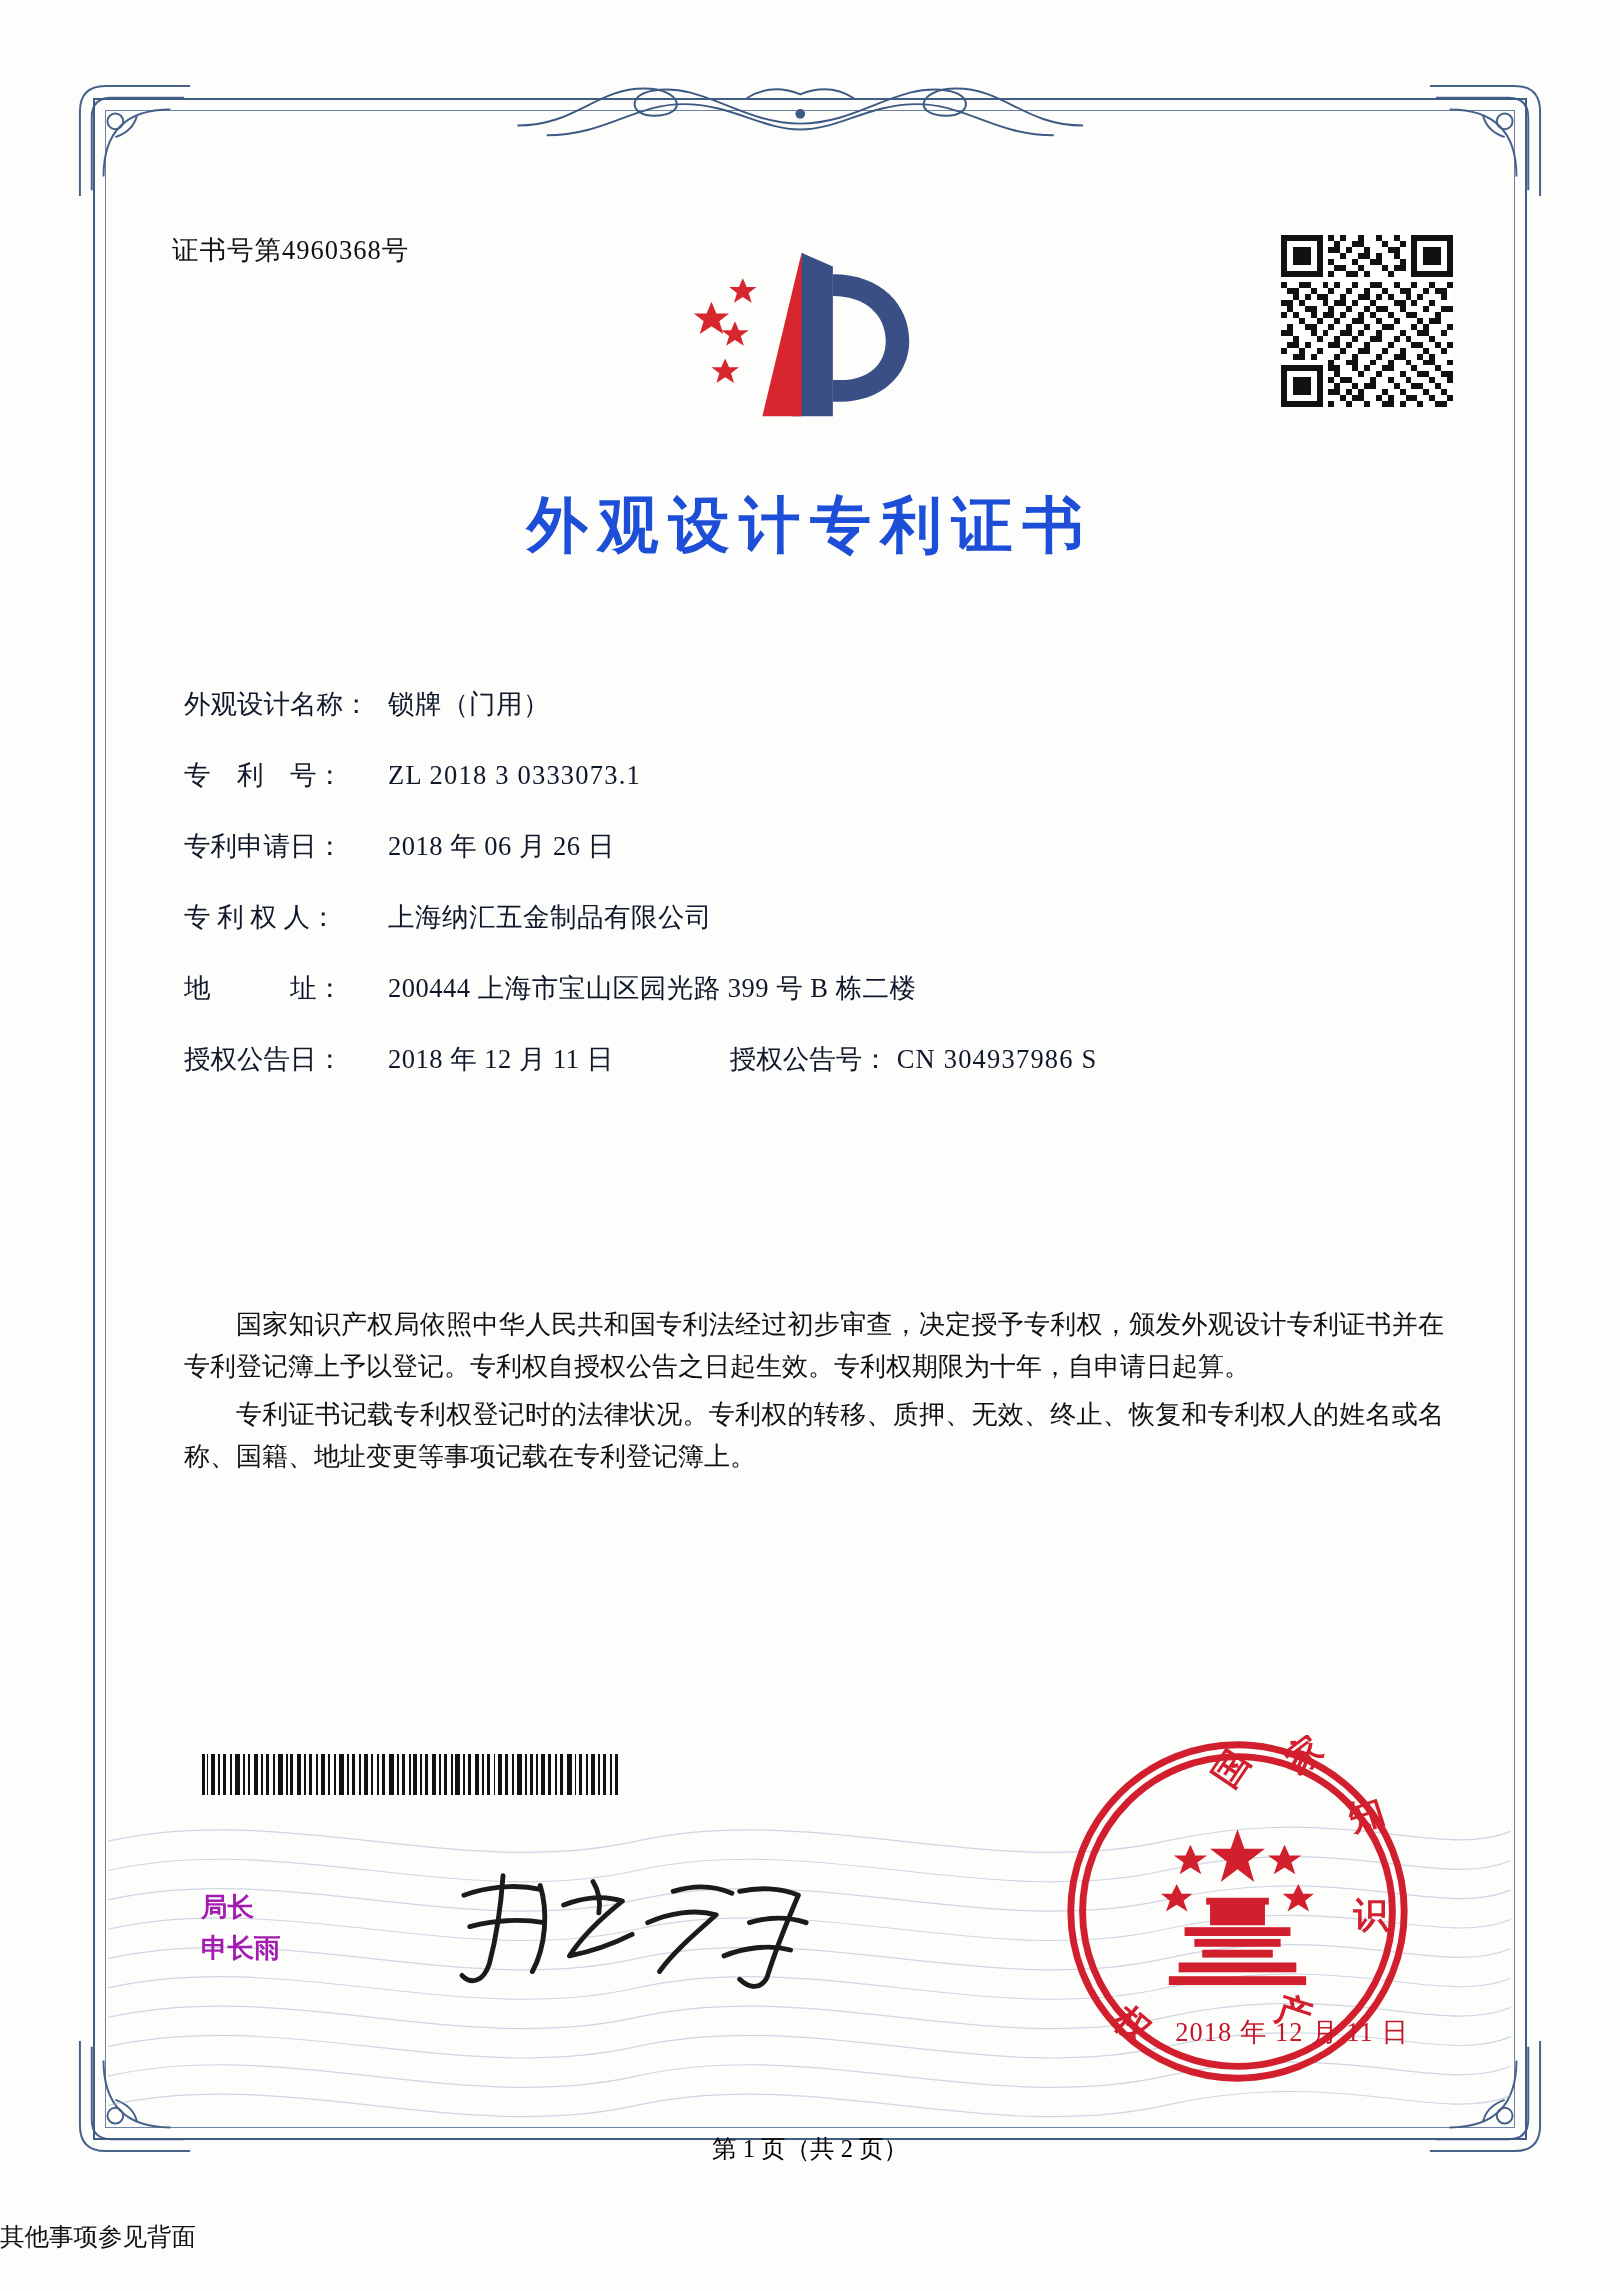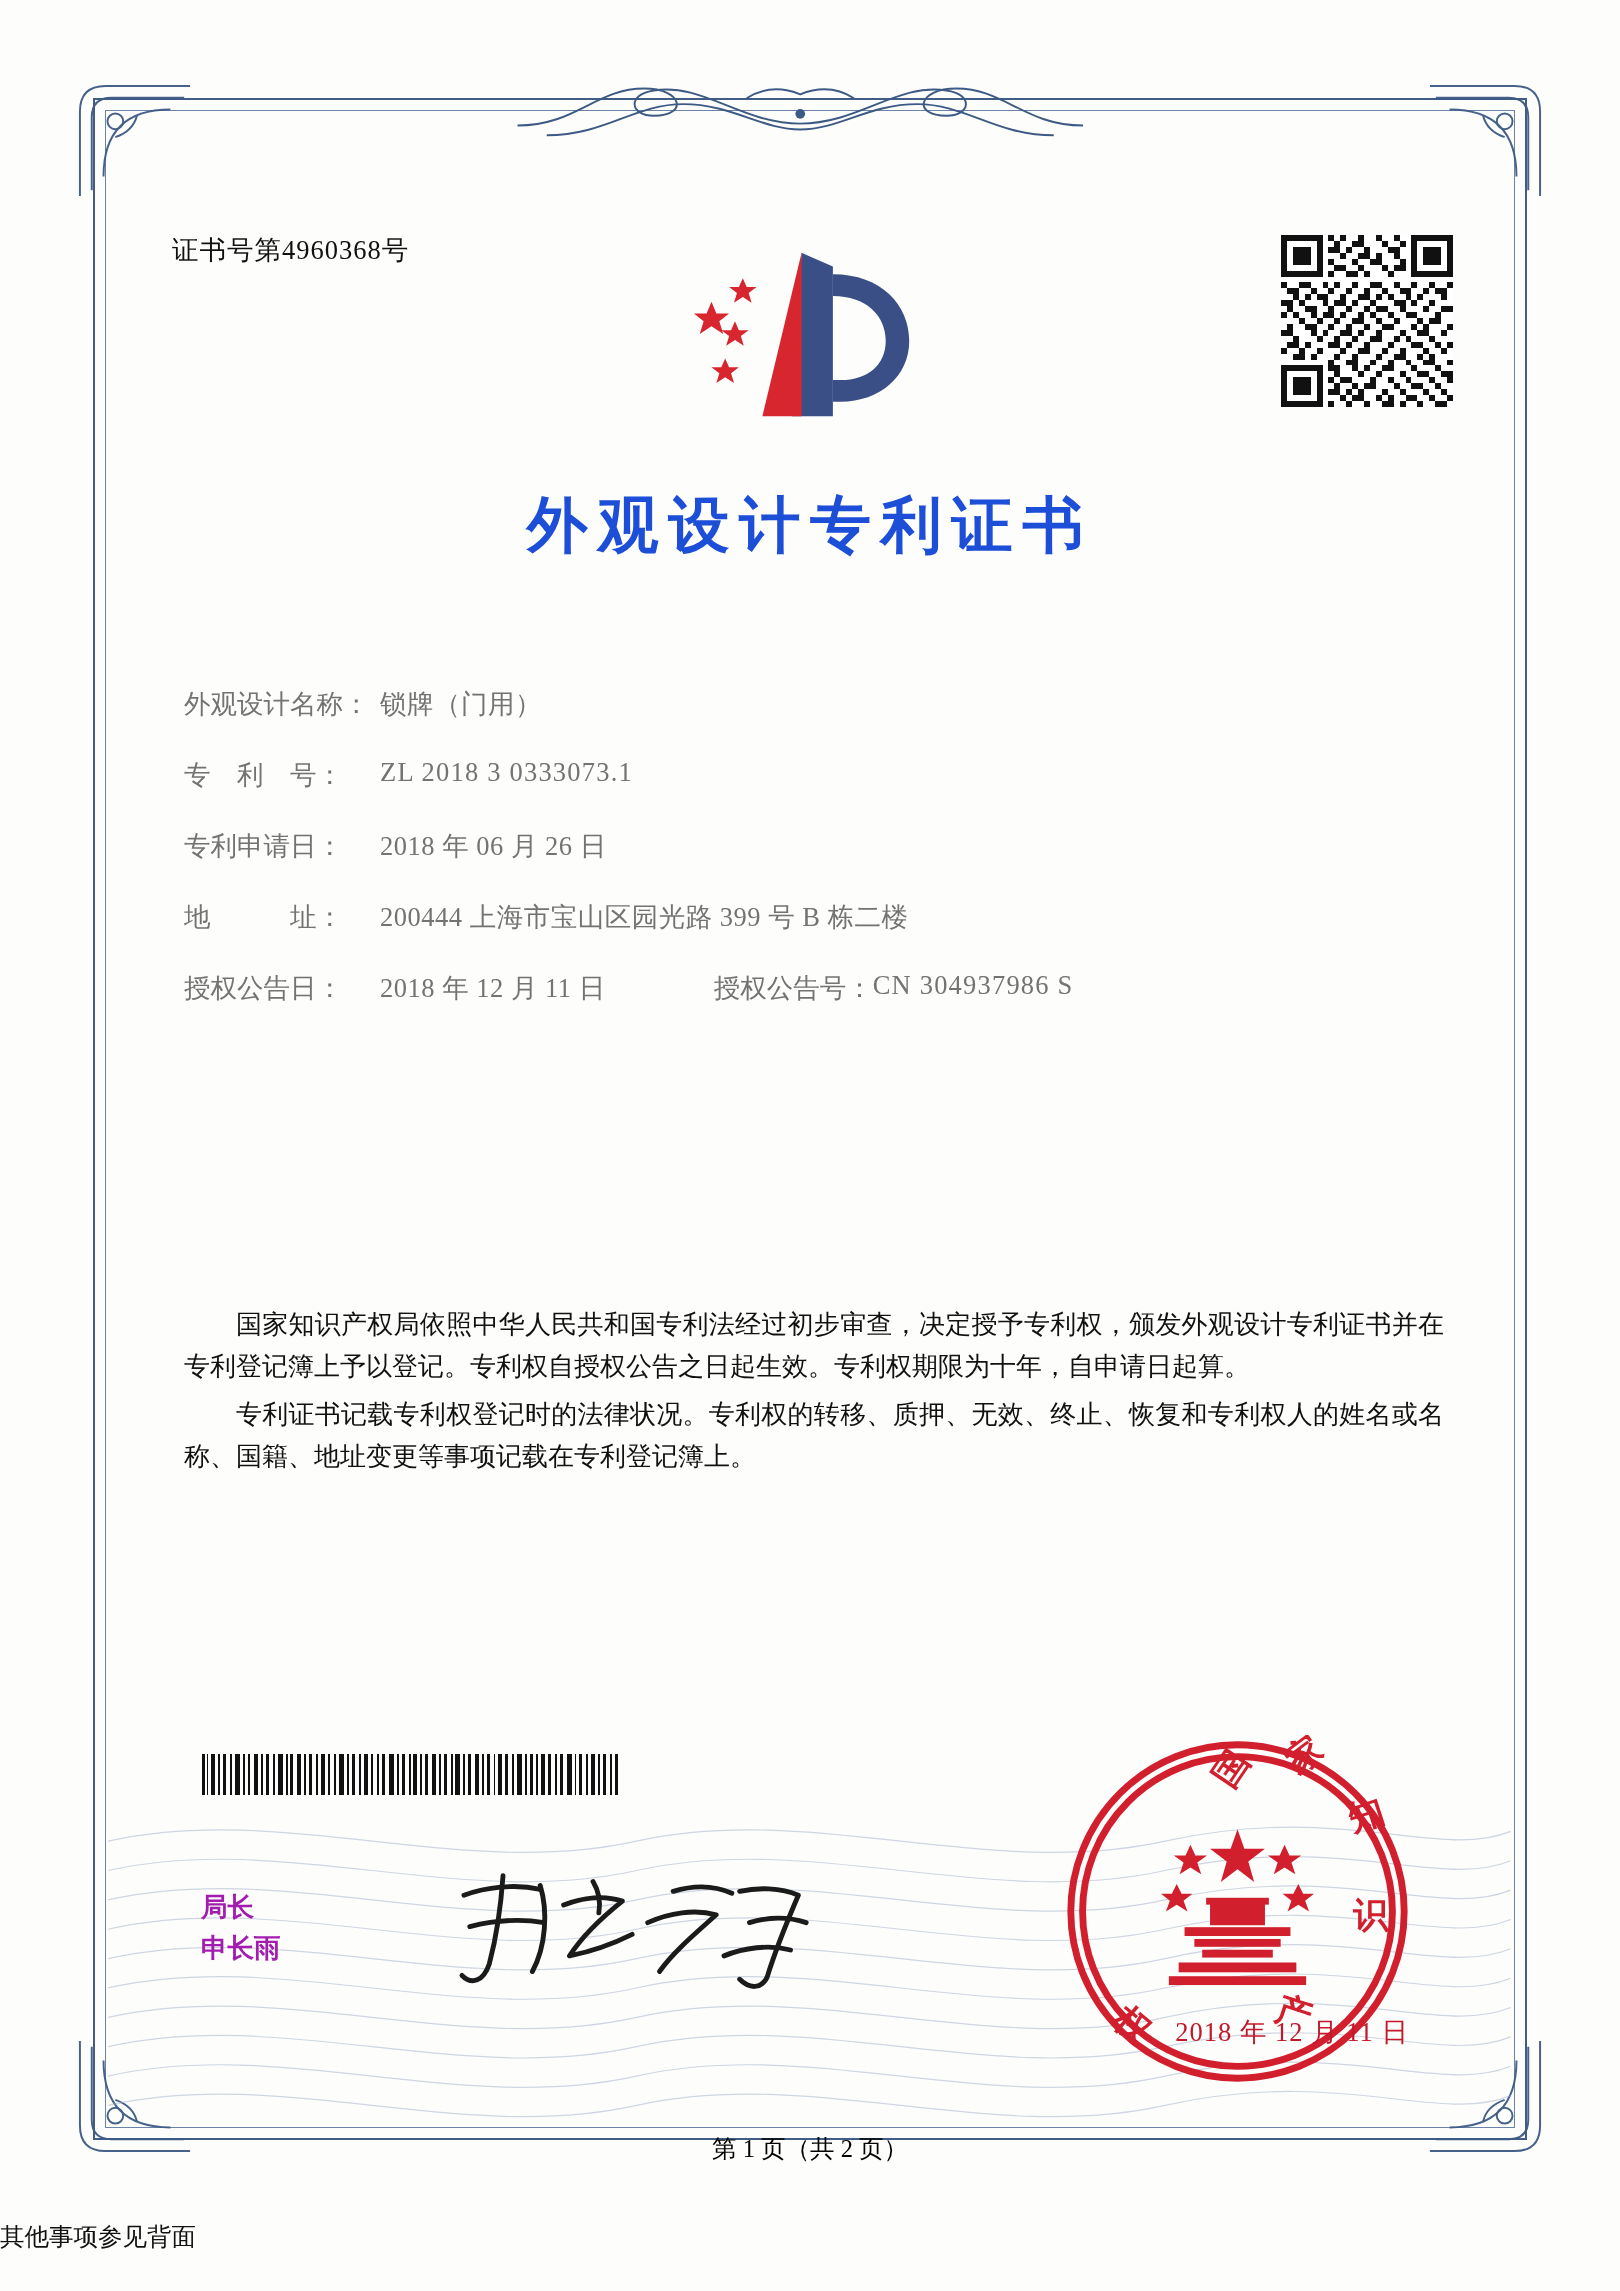--- a/index.html
+++ b/index.html
@@ -115,25 +115,26 @@
 
   
   .fields {
     position: absolute;
     left: 184px;
     top: 686px;
     right: 176px;
   }
   .field-row {
     display: flex;
-    align-items: flex-start;
+    align-items: center;
     margin-bottom: 35px;
     font-size: 26.5px;
-    color: #737373;
+    color: #0f172a;
     white-space: nowrap;
+    gap: 8px;
   }
   .field-label {
     display: inline-block;
     width: 196px;
     letter-spacing: 0;
   }
   .field-value {
     letter-spacing: 0.5px;
   }
   .field-value.mono {
@@ -531,20 +532,24 @@
     <div class="field-row">
       <span class="field-label">专　利　号：</span>
       <span class="field-value mono">ZL 2018 3 0333073.1</span>
     </div>
 
     <div class="field-row">
       <span class="field-label">专利申请日：</span>
       <span class="field-value">2018 年 06 月 26 日</span>
     </div>
 
+    <div class="field-row">
+      <span class="field-label">专 利 权 人：</span>
+      <span class="field-value">上海纳汇五金制品有限公司</span>
+    </div>
 
     <div class="field-row">
       <span class="field-label">地　　　址：</span>
       <span class="field-value">200444 上海市宝山区园光路 399 号 B 栋二楼</span>
     </div>
 
     <div class="field-row">
       <span class="field-label">授权公告日：</span>
       <span class="field-value">2018 年 12 月 11 日</span>
       <span class="field-label second-label">授权公告号：</span>

